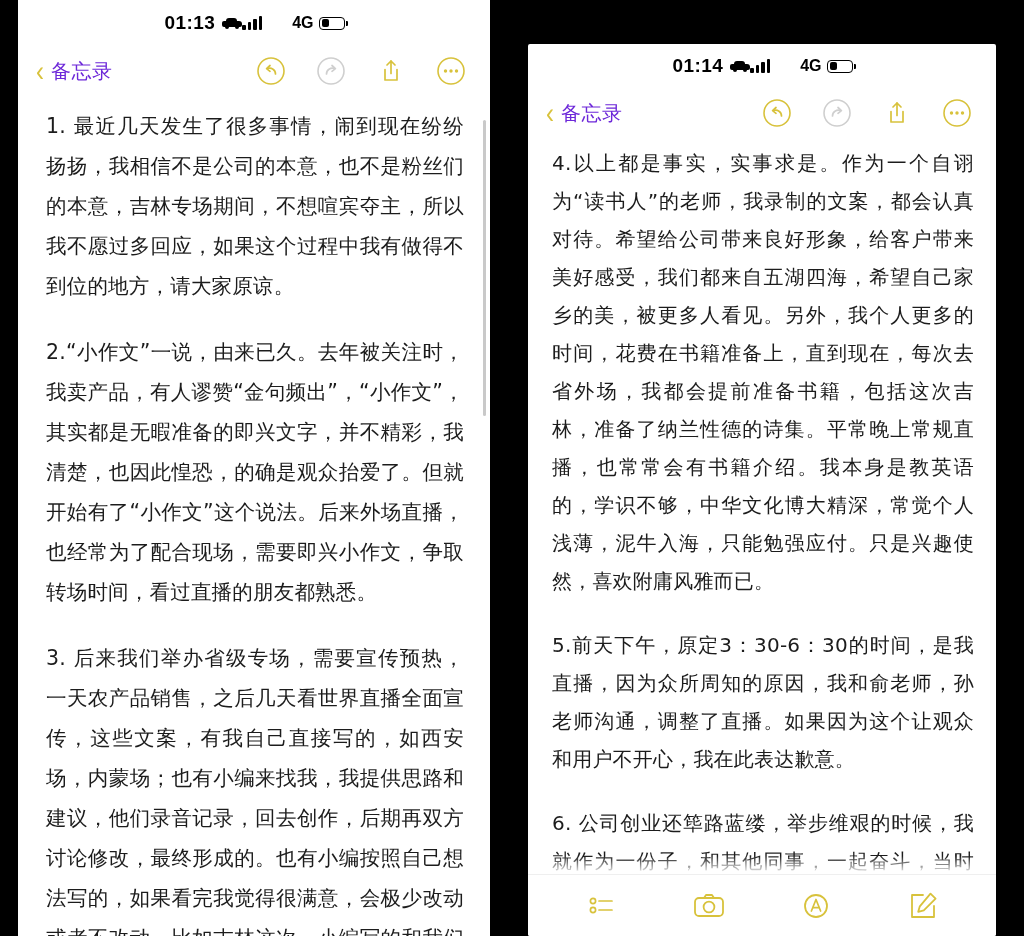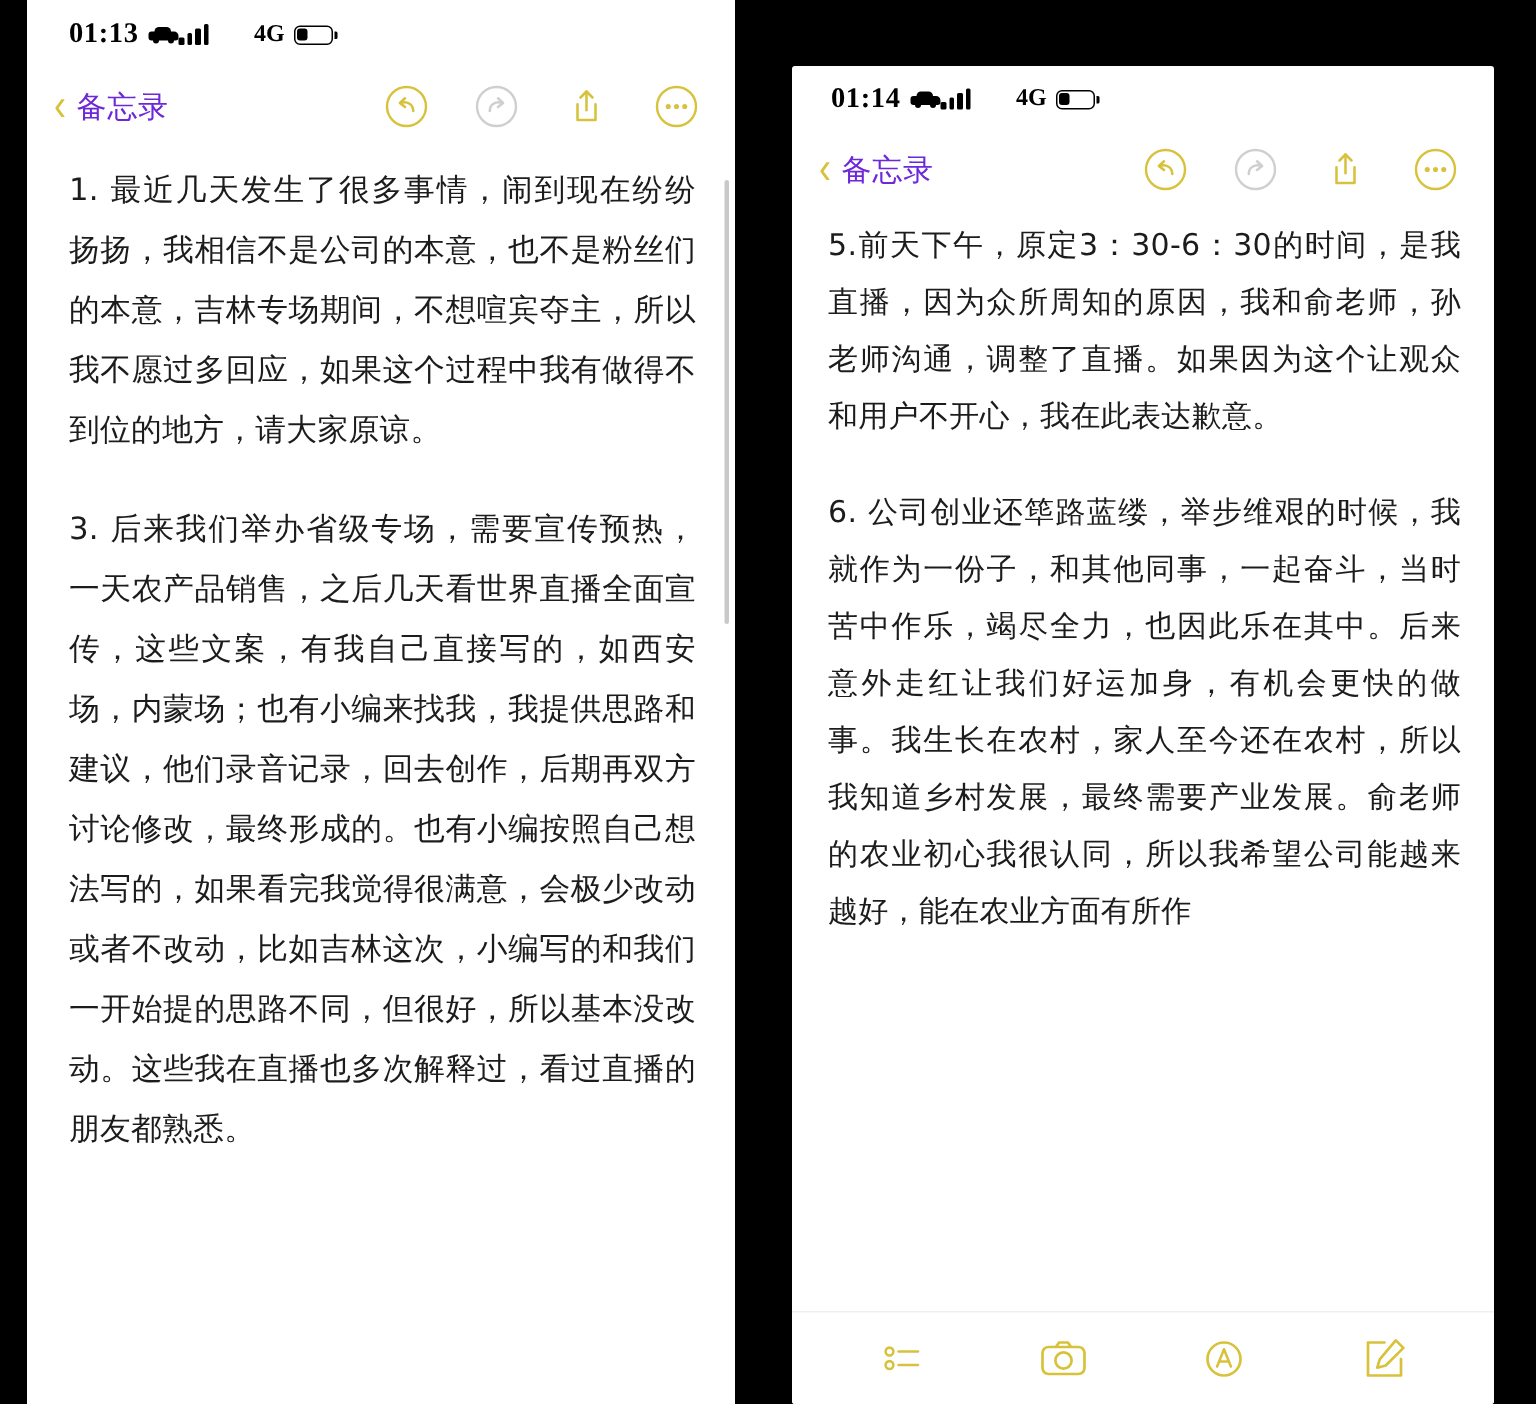--- a/index.html
+++ b/index.html
@@ -39,24 +39,23 @@
     height: 892px;
     border-radius: 2px;
   }
 
   
   .statusbar {
     position: relative;
     height: 46px;
     display: flex;
     align-items: center;
-    justify-content: flex-start;
+    justify-content: center;
     padding: 0 26px 0 28px;
     box-sizing: border-box;
-    font-family: Liberation Serif, serif;
   }
   .statusbar.sb-right { height: 44px; padding: 0 24px 0 26px; }
   .sb-left-group {
     display: flex;
     align-items: center;
     gap: 7px;
   }
   .sb-time {
     font-size: 19px;
     font-weight: bold;
@@ -317,20 +316,21 @@
             <circle cx="9.5" cy="15" r="1.7" fill="#d8c23c"></circle>
             <circle cx="15" cy="15" r="1.7" fill="#d8c23c"></circle>
             <circle cx="20.5" cy="15" r="1.7" fill="#d8c23c"></circle>
           </svg>
         </span>
       </div>
     </div>
 
     <div class="note-body">
       <p class="note-para">1. 最近几天发生了很多事情，闹到现在纷纷扬扬，我相信不是公司的本意，也不是粉丝们的本意，吉林专场期间，不想喧宾夺主，所以我不愿过多回应，如果这个过程中我有做得不到位的地方，请大家原谅。</p>
+      <p class="note-para">2.“小作文”一说，由来已久。去年被关注时，我卖产品，有人谬赞“金句频出”，“小作文”，其实都是无暇准备的即兴文字，并不精彩，我清楚，也因此惶恐，的确是观众抬爱了。但就开始有了“小作文”这个说法。后来外场直播，也经常为了配合现场，需要即兴小作文，争取转场时间，看过直播的朋友都熟悉。</p>
       <p class="note-para">3. 后来我们举办省级专场，需要宣传预热，一天农产品销售，之后几天看世界直播全面宣传，这些文案，有我自己直接写的，如西安场，内蒙场；也有小编来找我，我提供思路和建议，他们录音记录，回去创作，后期再双方讨论修改，最终形成的。也有小编按照自己想法写的，如果看完我觉得很满意，会极少改动或者不改动，比如吉林这次，小编写的和我们一开始提的思路不同，但很好，所以基本没改动。这些我在直播也多次解释过，看过直播的朋友都熟悉。</p>
     </div>
 
     <div class="scroll-ind"></div>
   </div>
 
   <div class="phone phone-right">
 
     <div class="statusbar sb-right">
       <div class="sb-left-group">
@@ -388,20 +388,21 @@
             <circle cx="15" cy="15" r="13" fill="none" stroke="#d8c23c" stroke-width="1.6"></circle>
             <circle cx="9.5" cy="15" r="1.7" fill="#d8c23c"></circle>
             <circle cx="15" cy="15" r="1.7" fill="#d8c23c"></circle>
             <circle cx="20.5" cy="15" r="1.7" fill="#d8c23c"></circle>
           </svg>
         </span>
       </div>
     </div>
 
     <div class="note-body right-body">
+      <p class="note-para">4.以上都是事实，实事求是。作为一个自诩为“读书人”的老师，我录制的文案，都会认真对待。希望给公司带来良好形象，给客户带来美好感受，我们都来自五湖四海，希望自己家乡的美，被更多人看见。另外，我个人更多的时间，花费在书籍准备上，直到现在，每次去省外场，我都会提前准备书籍，包括这次吉林，准备了纳兰性德的诗集。平常晚上常规直播，也常常会有书籍介绍。我本身是教英语的，学识不够，中华文化博大精深，常觉个人浅薄，泥牛入海，只能勉强应付。只是兴趣使然，喜欢附庸风雅而已。</p>
       <p class="note-para">5.前天下午，原定3：30-6：30的时间，是我直播，因为众所周知的原因，我和俞老师，孙老师沟通，调整了直播。如果因为这个让观众和用户不开心，我在此表达歉意。</p>
       <p class="note-para">6. 公司创业还筚路蓝缕，举步维艰的时候，我就作为一份子，和其他同事，一起奋斗，当时苦中作乐，竭尽全力，也因此乐在其中。后来意外走红让我们好运加身，有机会更快的做事。我生长在农村，家人至今还在农村，所以我知道乡村发展，最终需要产业发展。俞老师的农业初心我很认同，所以我希望公司能越来越好，能在农业方面有所作</p>
     </div>
 
     <div class="fade-bottom"></div>
 
     <div class="bottom-bar">
       <span class="bb-icon">
         <svg width="34" height="32" viewBox="0 0 34 32">
           <circle cx="8" cy="11" r="2.6" fill="none" stroke="#d8c23c" stroke-width="1.7"></circle>

